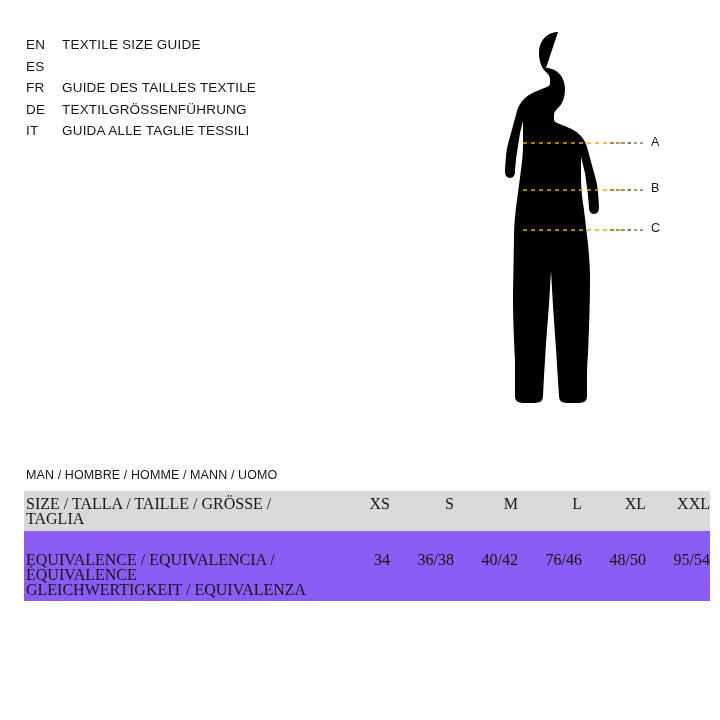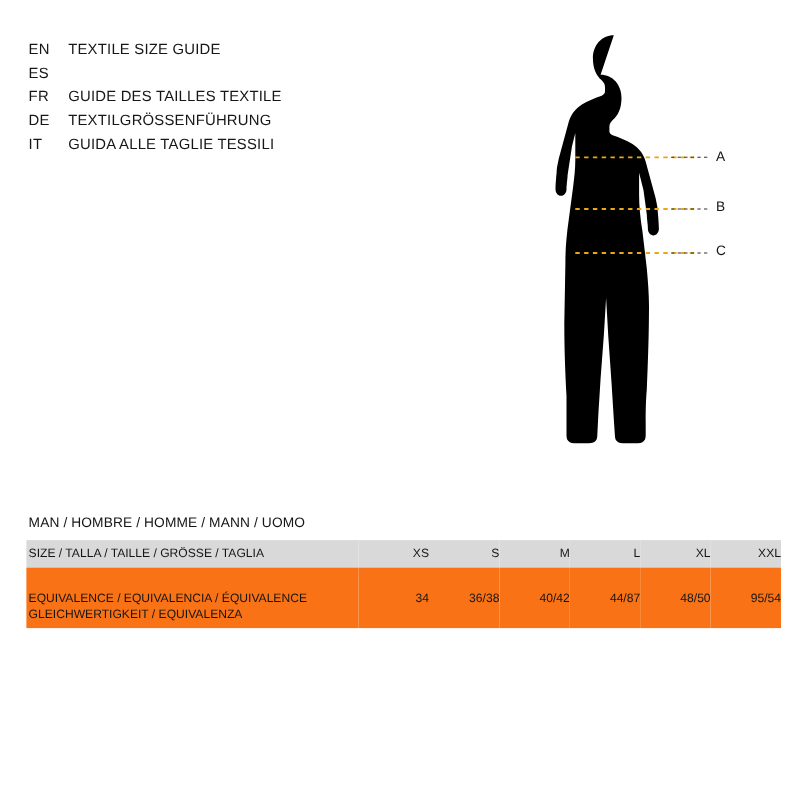--- a/index.html
+++ b/index.html
@@ -73,33 +73,34 @@
     color: #161616;
     margin: 0 0 9px 2px;
     letter-spacing: 0.1px;
   }
   table.size-table {
     border-collapse: collapse;
     width: 672px;
     table-layout: fixed;
   }
   table.size-table td {
-    font-size: 11px;
+    font-size: 16px;
     color: #161616;
     padding: 21px 0 4px 2px;
     vertical-align: top;
     line-height: 15px;
+    font-family: Liberation Serif, serif;
   }
   tr.header-row td {
     background: #d9d9d9;
     padding-top: 5px;
     padding-bottom: 5px;
   }
   tr.body-row td {
-    background: #f97316;
+    background: #8b5cf6;
   }
   td.col-label { width: 300px; }
   td.col-val { width: 62px; text-align: right; }
   .sub-line { display: block; }
 </style>
 </head>
 <body>
 
 <div class="title-block">
   <div class="title-row">
@@ -157,19 +158,19 @@
       <td class="col-val">XXL</td>
     </tr>
     <tr class="body-row">
       <td class="col-label">
         <span class="sub-line">EQUIVALENCE / EQUIVALENCIA / ÉQUIVALENCE</span>
         <span class="sub-line">GLEICHWERTIGKEIT / EQUIVALENZA</span>
       </td>
       <td class="col-val">34</td>
       <td class="col-val">36/38</td>
       <td class="col-val">40/42</td>
-      <td class="col-val">44/87</td>
+      <td class="col-val">76/46</td>
       <td class="col-val">48/50</td>
       <td class="col-val">95/54</td>
     </tr>
   </tbody>
     </table>
 </div>
 
 </body></html>

